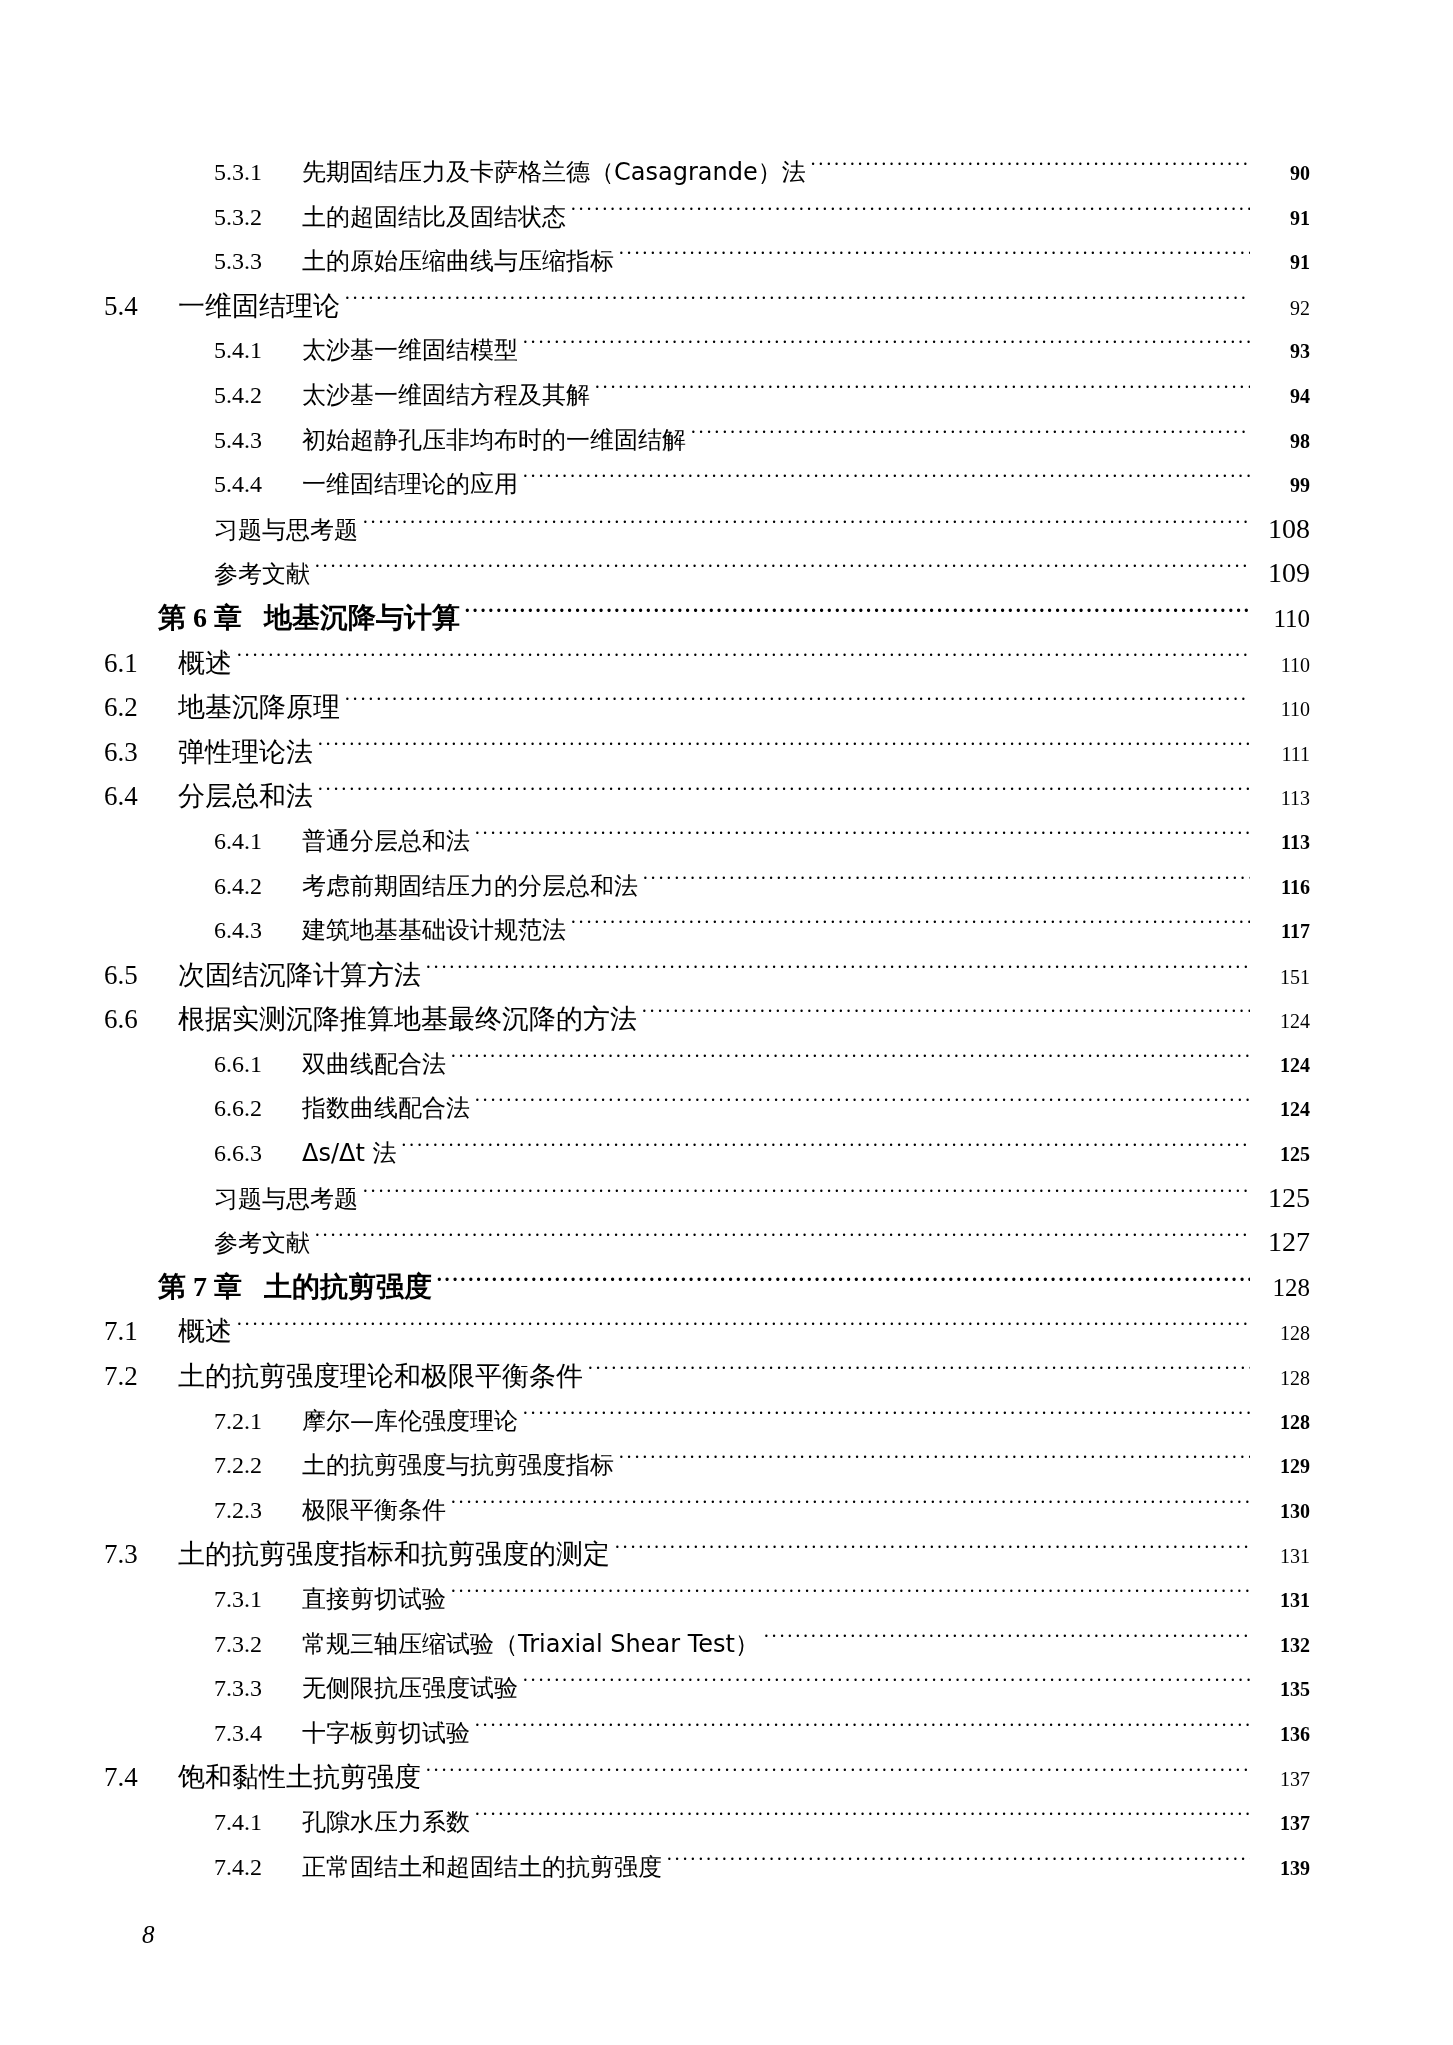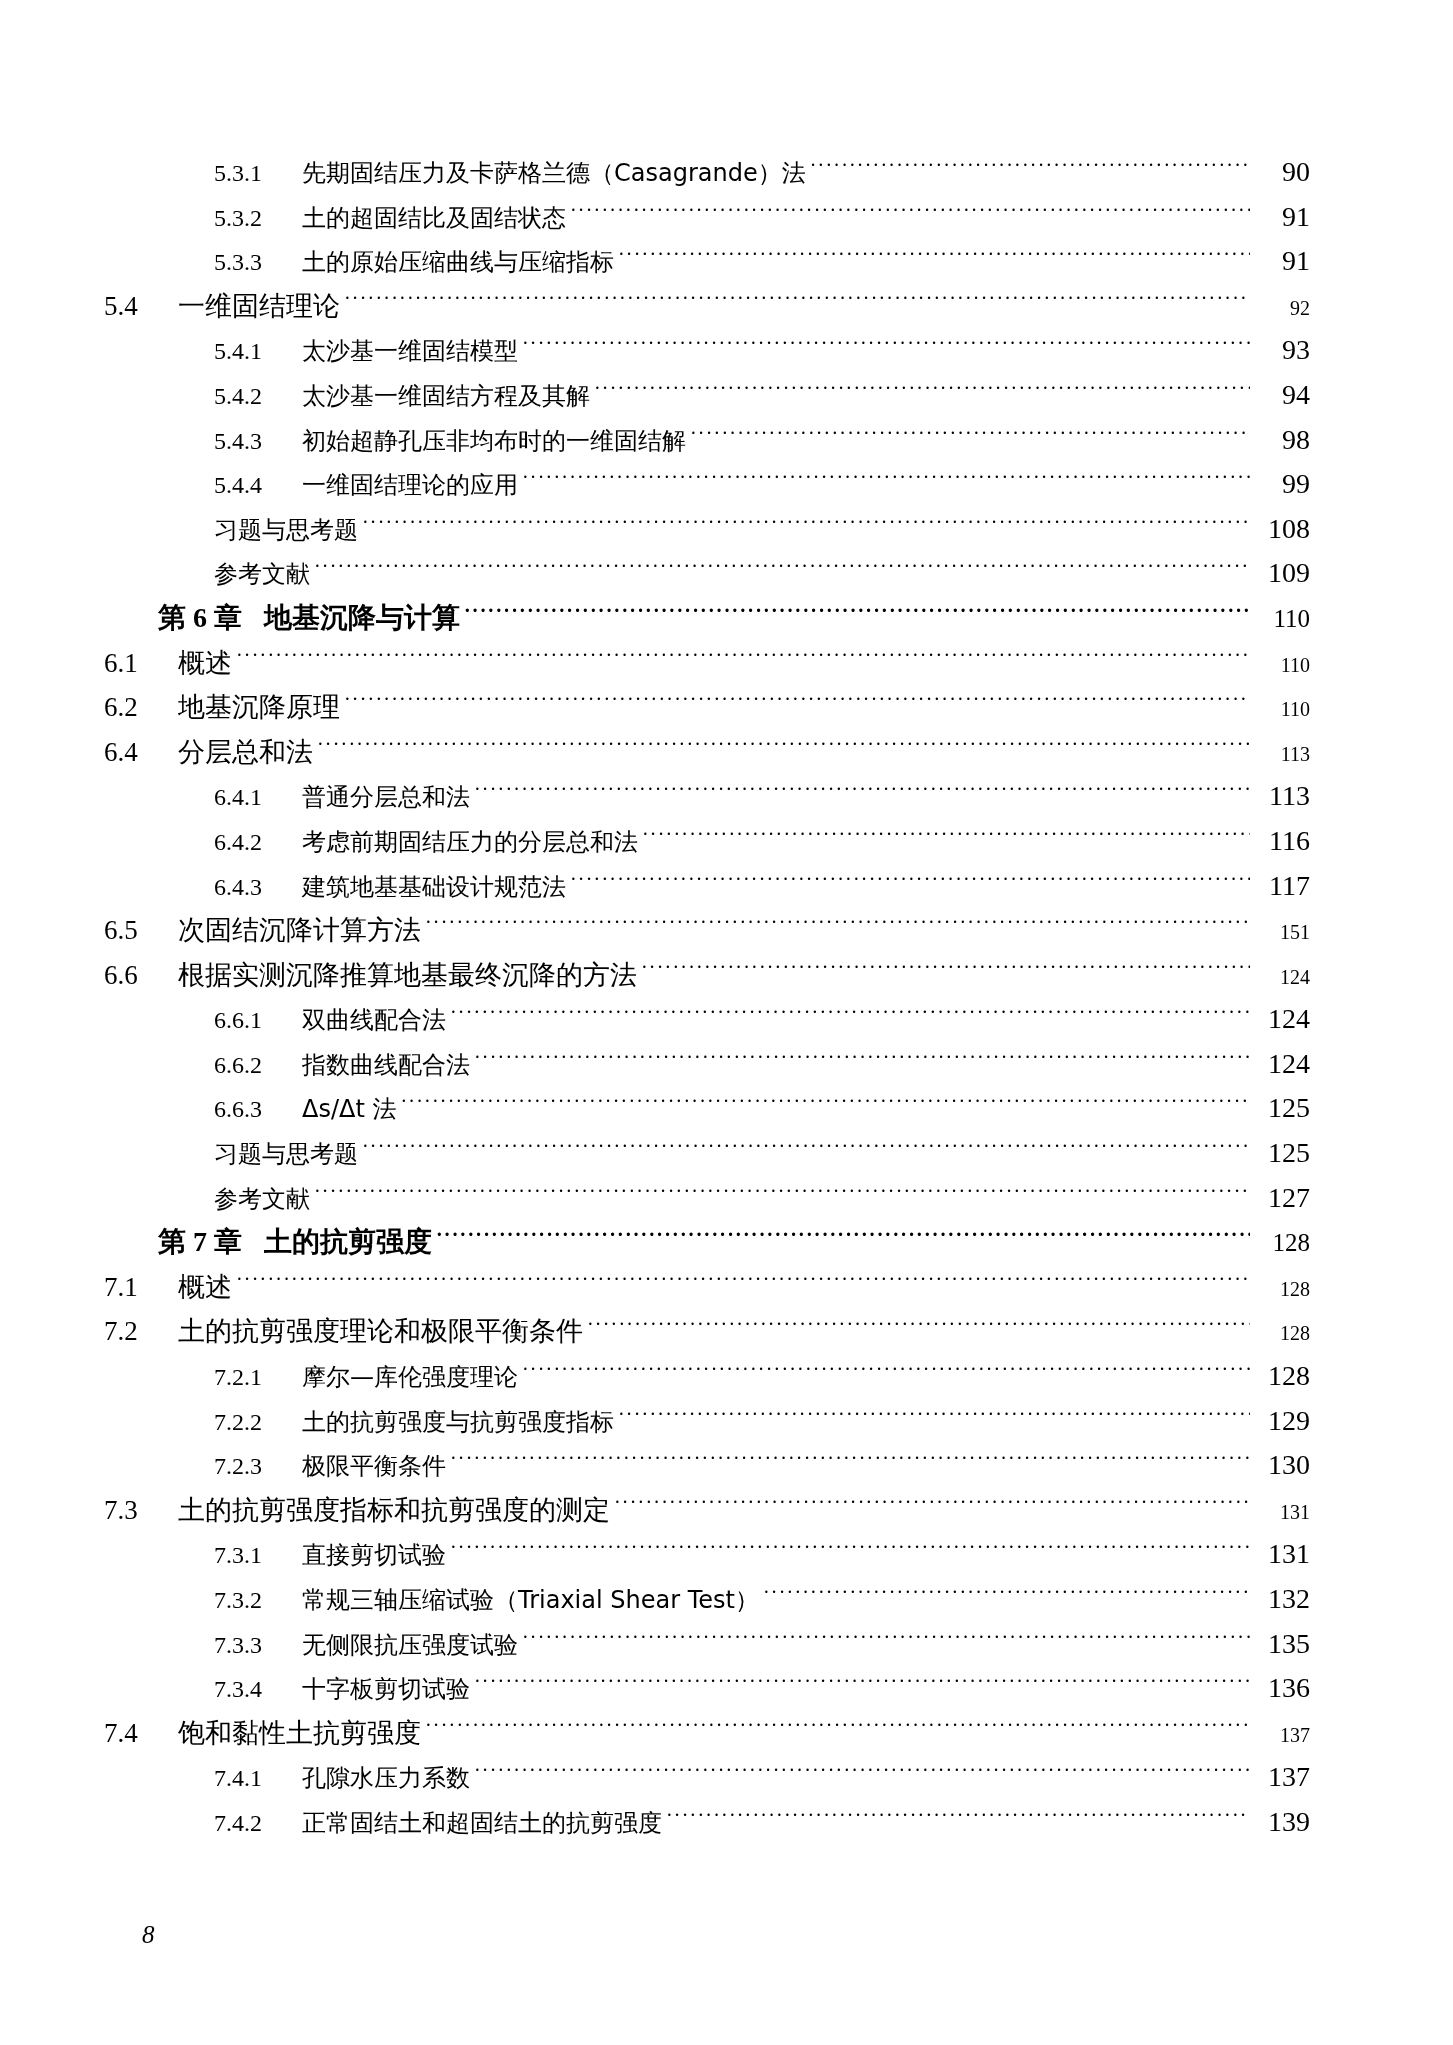--- a/index.html
+++ b/index.html
@@ -93,21 +93,21 @@
   .lvl-2 .num { margin-right: 22px; display:inline-block; min-width: 52px; }
   .lvl-2 .pageno { font-size: 20px; }
   .lvl-2 .leader::before { bottom: 0.34em; }
 
   
   .lvl-3 {
     padding-left: 214px;
     font-size: 24px;
   }
   .lvl-3 .num { margin-right: 18px; display:inline-block; min-width: 70px; }
-  .lvl-3 .pageno { font-size: 28px; }
+  .lvl-3 .pageno { font-size: 20px; font-weight: bold; }
 
   
   .lvl-plain {
     padding-left: 214px;
     font-size: 24px;
   }
   .lvl-plain .pageno { font-size: 28px; }
 
   .cjk { font-family: "DejaVu Sans", "Liberation Sans", sans-serif; }
 
@@ -196,20 +196,26 @@
         <span class="leader"></span>
         <span class="pageno">110</span>
       </div>
       <div class="entry lvl-2">
         <span class="num">6.2</span>
         <span class="title cjk">地基沉降原理</span>
         <span class="leader"></span>
         <span class="pageno">110</span>
       </div>
       <div class="entry lvl-2">
+        <span class="num">6.3</span>
+        <span class="title cjk">弹性理论法</span>
+        <span class="leader"></span>
+        <span class="pageno">111</span>
+      </div>
+      <div class="entry lvl-2">
         <span class="num">6.4</span>
         <span class="title cjk">分层总和法</span>
         <span class="leader"></span>
         <span class="pageno">113</span>
       </div>
       <div class="entry lvl-3">
         <span class="num">6.4.1</span>
         <span class="title cjk">普通分层总和法</span>
         <span class="leader"></span>
         <span class="pageno">113</span>

